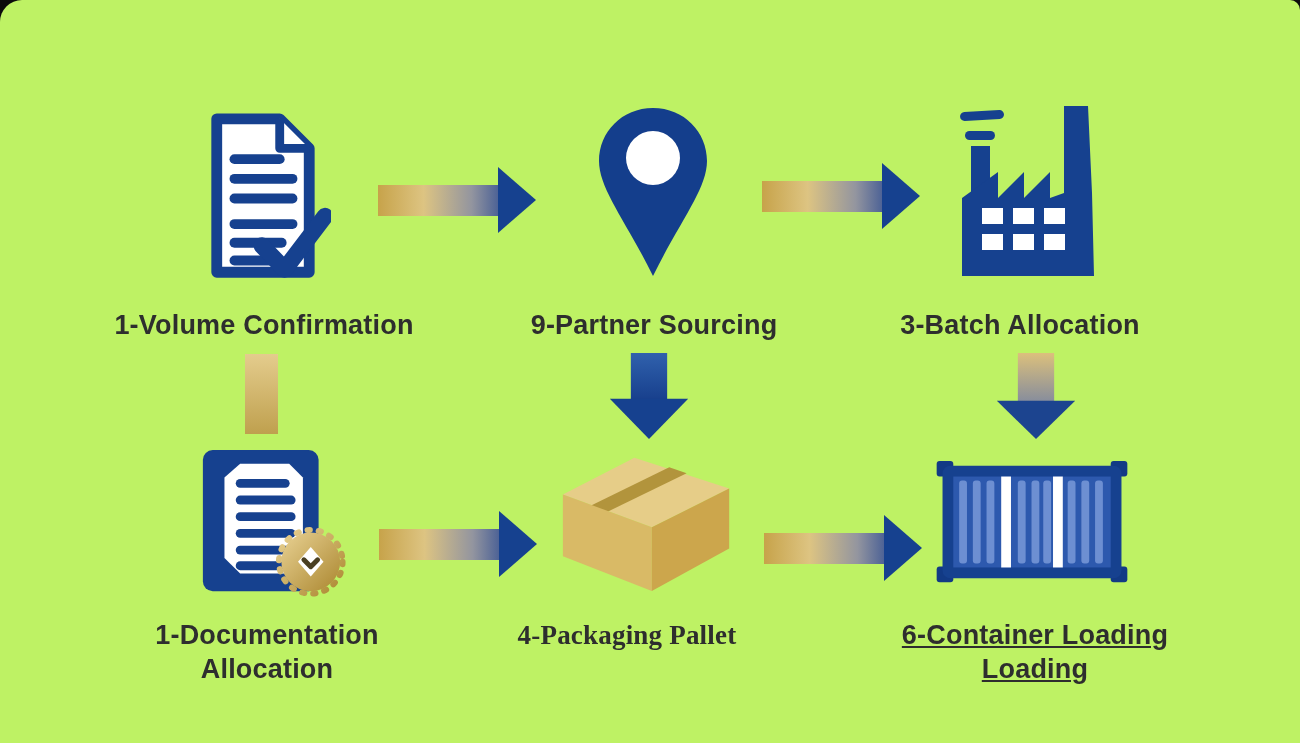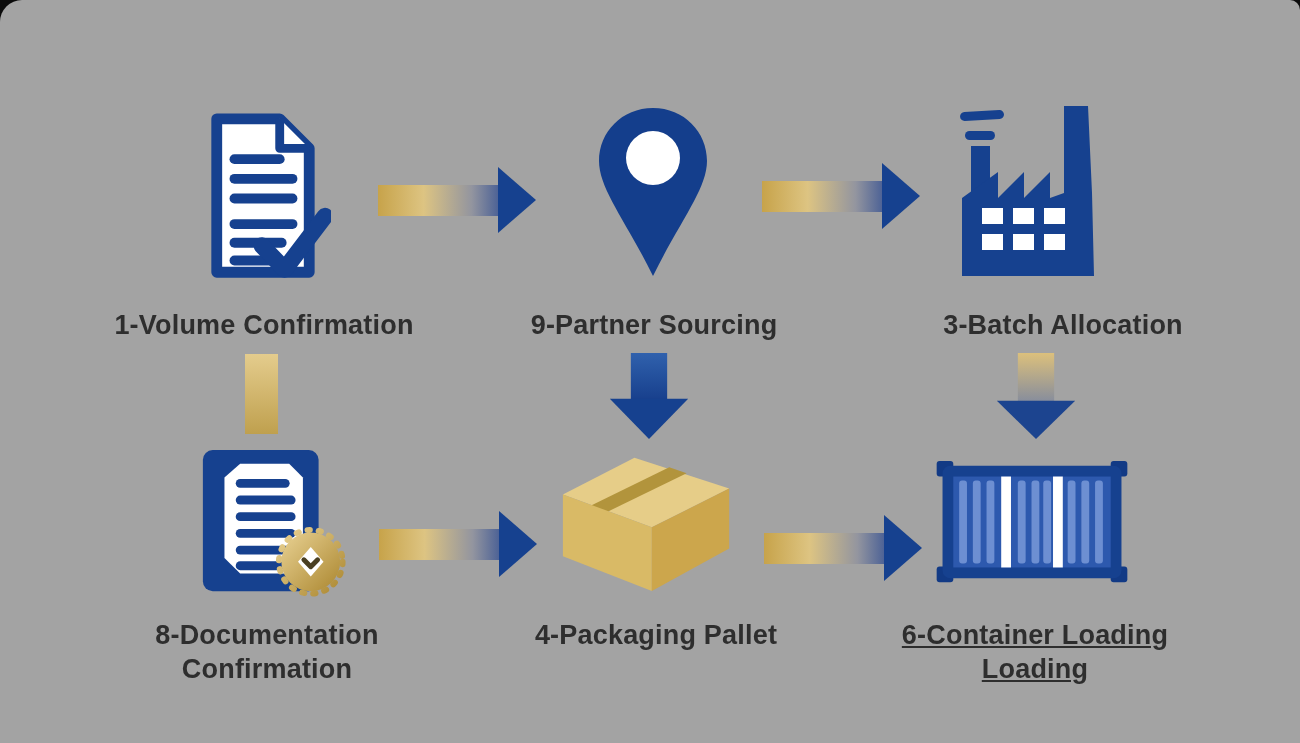--- a/index.html
+++ b/index.html
@@ -1,17 +1,17 @@
 <!DOCTYPE html>
 <html><head>
 <meta charset="utf-8">
 <style>
   html,body{margin:0;padding:0;background:#0b0b0b;width:1300px;height:743px;overflow:hidden;}
   .canvas{
-    position:relative;width:1300px;height:743px;background:#a3a3a3;
+    position:relative;width:1300px;height:743px;background:#bef264;
     border-radius:22px 10px 0 0;
     font-family:"Liberation Sans", sans-serif;
   }
   .abs{position:absolute;}
   .step-label{
     font-weight:700;font-size:27px;line-height:34px;color:#2e2e2e;
     text-align:center;letter-spacing:0.2px;
   }
   .step-label .line{display:block;}
   svg{display:block;width:100%;height:100%;}
@@ -92,21 +92,21 @@
   </div>
 
   <div class="abs step-label" style="left:64px;top:308px;width:400px;">
     <span class="line">1-Volume Confirmation</span>
   </div>
 
   <div class="abs step-label" style="left:454px;top:308px;width:400px;">
     <span class="line">9-Partner Sourcing</span>
   </div>
 
-  <div class="abs step-label" style="left:863px;top:308px;width:400px;">
+  <div class="abs step-label" style="left:820px;top:308px;width:400px;">
     <span class="line">3-Batch Allocation</span>
   </div>
 
   <div class="abs" style="left:378px;top:160px;width:160px;height:80px;">
     <svg viewBox="0 0 160 80">
       <rect x="0" y="25" width="120" height="31" fill="url(#gGoldBlueH)"></rect>
       <polygon points="120,7 158,40 120,73" fill="#16418f"></polygon>
     </svg>
   </div>
 
@@ -198,25 +198,25 @@
         <rect x="134" y="25" width="8" height="85" rx="3"></rect>
         <rect x="148" y="25" width="8" height="85" rx="3"></rect>
         <rect x="162" y="25" width="8" height="85" rx="3"></rect>
       </g>
       <rect x="66" y="21" width="10" height="93" fill="#ffffff"></rect>
       <rect x="119" y="21" width="10" height="93" fill="#ffffff"></rect>
     </svg>
   </div>
 
   <div class="abs step-label" style="left:67px;top:618px;width:400px;">
-    <span class="line">8-Documentation</span>
-    <span class="line">Confirmation</span>
-  </div>
-
-  <div class="abs step-label" style="left:456px;top:618px;width:400px;">
+    <span class="line">1-Documentation</span>
+    <span class="line">Allocation</span>
+  </div>
+
+  <div class="abs step-label" style="left:427px;top:618px;width:400px;font-family:Liberation Serif, serif;">
     <span class="line">4-Packaging Pallet</span>
   </div>
 
   <div class="abs step-label" style="left:835px;top:618px;width:400px;text-decoration:underline;">
     <span class="line">6-Container Loading</span>
     <span class="line">Loading</span>
   </div>
 
 </div>
 

